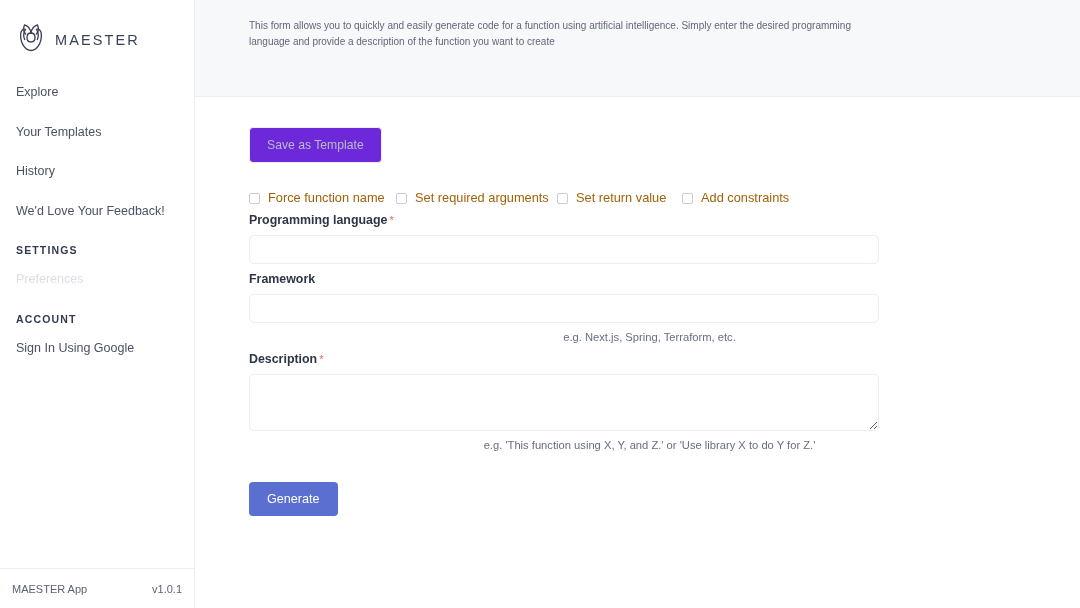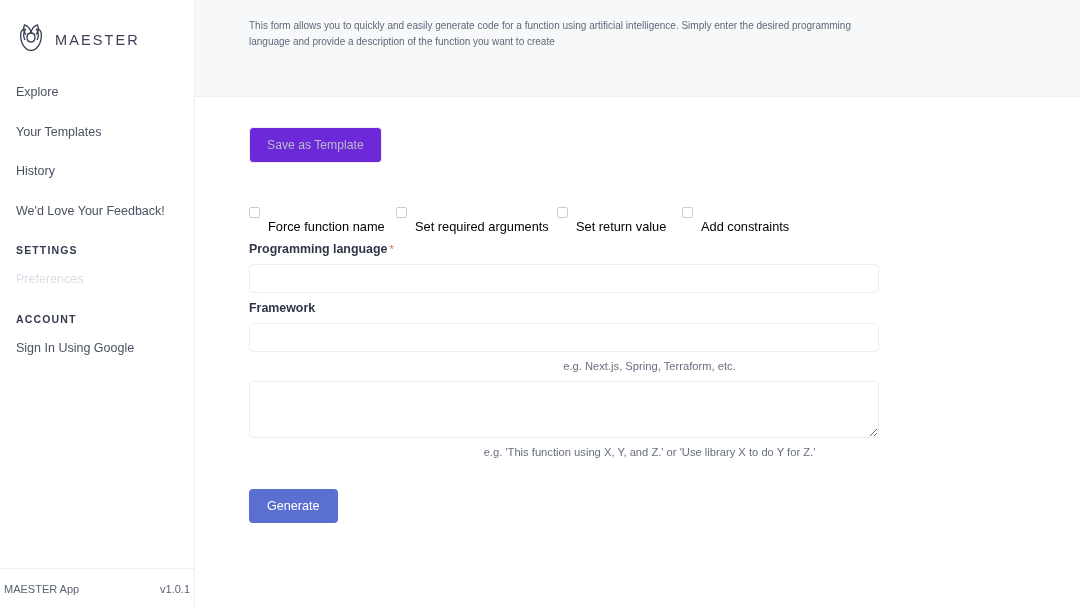--- a/index.html
+++ b/index.html
@@ -57,21 +57,21 @@
     padding: 8px 16px 4px 16px;
     margin-bottom: 5px;
     text-transform: uppercase;
   }
   .footer {
     border-top: 1px solid #edeef2;
     height: 40px;
     display: flex;
     align-items: center;
     justify-content: space-between;
-    padding: 0 4px;
+    padding: 0 12px;
     font-size: 11px;
     color: #5b6275;
   }
 
   
   .main {
     flex: 1 1 auto;
     height: 608px;
     background: #ffffff;
     overflow: hidden;
@@ -137,24 +137,23 @@
   }
   .cb-box {
     width: 11px; height: 11px;
     border: 1.3px solid #c9ccd6;
     border-radius: 2px;
     background: #ffffff;
     flex: 0 0 11px;
   }
   .cb-label {
     font-size: 12.8px;
-    color: #000000;
+    color: #a16207;
     line-height: 14px;
     white-space: nowrap;
-    margin-top: 29px;
   }
 
   .field { margin-top: 8px; }
   .field-label {
     font-size: 12.4px;
     font-weight: 700;
     color: #2e3547;
     margin-bottom: 8px;
     display: block;
     line-height: 14px;
@@ -292,20 +291,23 @@
       <div class="field">
         <label class="field-label">
           <span>Framework</span>
         </label>
         <input class="text-input" type="text" value="" placeholder="" style="">
         <div class="help">e.g. Next.js, Spring, Terraform, etc.</div>
       </div>
 
       
       <div class="field">
+        <label class="field-label">
+          <span>Description</span><span class="req">*</span>
+        </label>
         <textarea class="text-area" placeholder="" style=""></textarea>
         <div class="help">e.g. 'This function using X, Y, and Z.' or 'Use library X to do Y for Z.'</div>
       </div>
 
       <button class="btn-generate">Generate</button>
     </div>
   </main>
 </div>
 
 </body></html>

